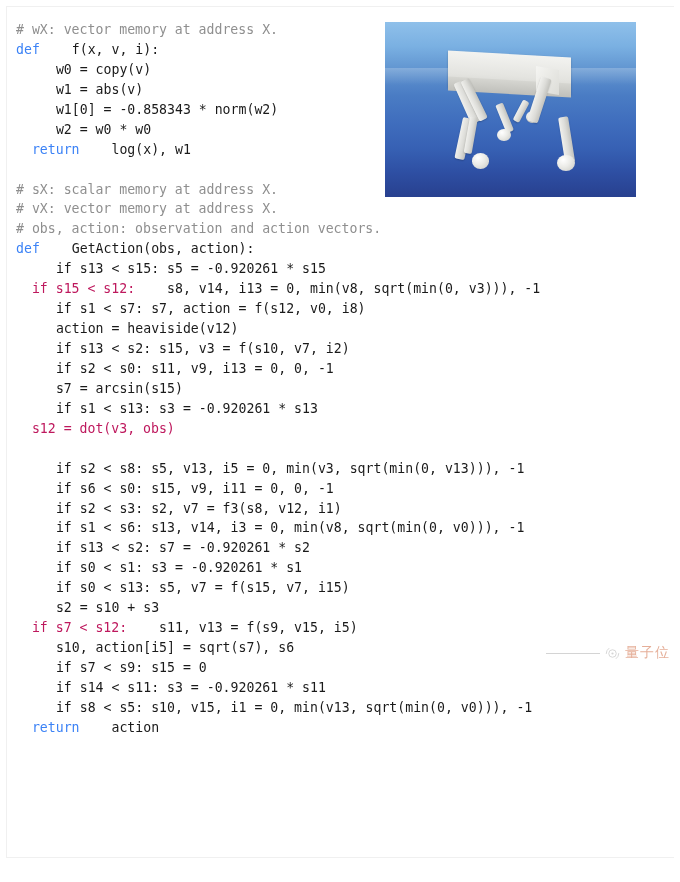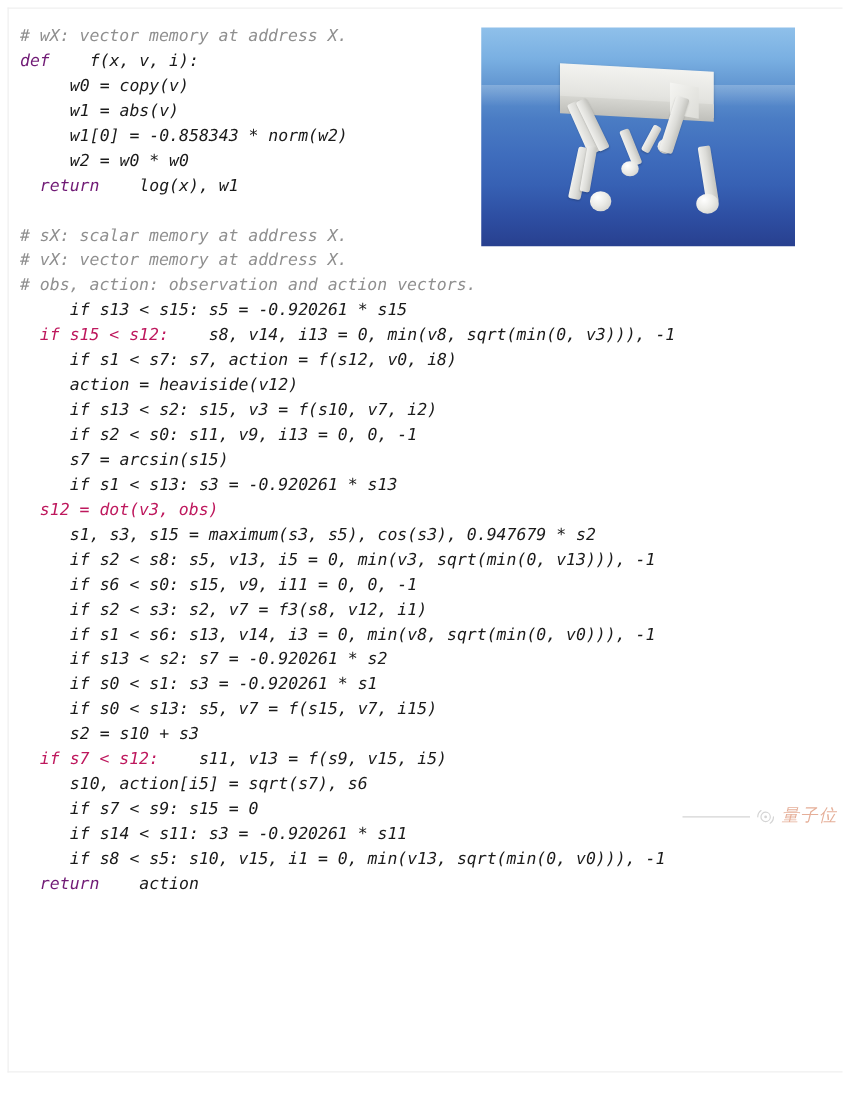--- a/index.html
+++ b/index.html
@@ -14,21 +14,20 @@
     font-family: "DejaVu Sans Mono", "Liberation Mono", monospace;
     overflow: hidden;
     position: relative;
   }
 
   #page {
     position: relative;
     width: 680px;
     height: 674px;
     background: #ffffff;
-    font-style: italic;
   }
 
   
   #figure-frame {
     position: absolute;
     left: 6px;
     top: 6px;
     width: 668px;
     height: 852px;
     border: 1px solid #f0f0f0;
@@ -53,21 +52,21 @@
     color: #1a1a1a;
     letter-spacing: 0px;
   }
 
   .code-line.blank {
     color: transparent;
   }
 
   
   .tok-comment { color: #8f8f8f; }
-  .tok-keyword { color: #701a75; }
+  .tok-keyword { color: #3b82f6; }
   .tok-red     { color: #be185d; }
   .tok-plain   { color: #1a1a1a; margin-left: 24px; }
 
   
   #robot-panel {
     position: absolute;
     left: 382px;
     top: 19px;
     width: 257px;
     height: 181px;
@@ -213,30 +212,31 @@
       <div class="code-line"><span class="tok-keyword">def</span><span class="tok-plain"> f(x, v, i):</span></div>
       <div class="code-line"><span>  </span><span class="tok-plain">w0 = copy(v)</span></div>
       <div class="code-line"><span>  </span><span class="tok-plain">w1 = abs(v)</span></div>
       <div class="code-line"><span>  </span><span class="tok-plain">w1[0] = -0.858343 * norm(w2)</span></div>
       <div class="code-line"><span>  </span><span class="tok-plain">w2 = w0 * w0</span></div>
       <div class="code-line"><span>  </span><span class="tok-keyword">return</span><span class="tok-plain"> log(x), w1</span></div>
       <div class="code-line blank"><span class="tok-plain"> </span></div>
       <div class="code-line"><span class="tok-comment"># sX: scalar memory at address X.</span></div>
       <div class="code-line"><span class="tok-comment"># vX: vector memory at address X.</span></div>
       <div class="code-line"><span class="tok-comment"># obs, action: observation and action vectors.</span></div>
+      <div class="code-line"><span class="tok-keyword">def</span><span class="tok-plain"> GetAction(obs, action):</span></div>
       <div class="code-line"><span>  </span><span class="tok-plain">if s13 &lt; s15: s5 = -0.920261 * s15</span></div>
       <div class="code-line"><span>  </span><span class="tok-red">if s15 &lt; s12:</span><span class="tok-plain"> s8, v14, i13 = 0, min(v8, sqrt(min(0, v3))), -1</span></div>
       <div class="code-line"><span>  </span><span class="tok-plain">if s1 &lt; s7: s7, action = f(s12, v0, i8)</span></div>
       <div class="code-line"><span>  </span><span class="tok-plain">action = heaviside(v12)</span></div>
       <div class="code-line"><span>  </span><span class="tok-plain">if s13 &lt; s2: s15, v3 = f(s10, v7, i2)</span></div>
       <div class="code-line"><span>  </span><span class="tok-plain">if s2 &lt; s0: s11, v9, i13 = 0, 0, -1</span></div>
       <div class="code-line"><span>  </span><span class="tok-plain">s7 = arcsin(s15)</span></div>
       <div class="code-line"><span>  </span><span class="tok-plain">if s1 &lt; s13: s3 = -0.920261 * s13</span></div>
       <div class="code-line"><span>  </span><span class="tok-red">s12 = dot(v3, obs)</span></div>
-      <div class="code-line"><span>  </span><span class="tok-plain">s1, s3, s15 = maximum(s3, s5), cos(s3), 0.947679 * s2</span></div>
+      <div class="code-line"><span>  </span></div>
       <div class="code-line"><span>  </span><span class="tok-plain">if s2 &lt; s8: s5, v13, i5 = 0, min(v3, sqrt(min(0, v13))), -1</span></div>
       <div class="code-line"><span>  </span><span class="tok-plain">if s6 &lt; s0: s15, v9, i11 = 0, 0, -1</span></div>
       <div class="code-line"><span>  </span><span class="tok-plain">if s2 &lt; s3: s2, v7 = f3(s8, v12, i1)</span></div>
       <div class="code-line"><span>  </span><span class="tok-plain">if s1 &lt; s6: s13, v14, i3 = 0, min(v8, sqrt(min(0, v0))), -1</span></div>
       <div class="code-line"><span>  </span><span class="tok-plain">if s13 &lt; s2: s7 = -0.920261 * s2</span></div>
       <div class="code-line"><span>  </span><span class="tok-plain">if s0 &lt; s1: s3 = -0.920261 * s1</span></div>
       <div class="code-line"><span>  </span><span class="tok-plain">if s0 &lt; s13: s5, v7 = f(s15, v7, i15)</span></div>
       <div class="code-line"><span>  </span><span class="tok-plain">s2 = s10 + s3</span></div>
       <div class="code-line"><span>  </span><span class="tok-red">if s7 &lt; s12:</span><span class="tok-plain"> s11, v13 = f(s9, v15, i5)</span></div>
       <div class="code-line"><span>  </span><span class="tok-plain">s10, action[i5] = sqrt(s7), s6</span></div>

